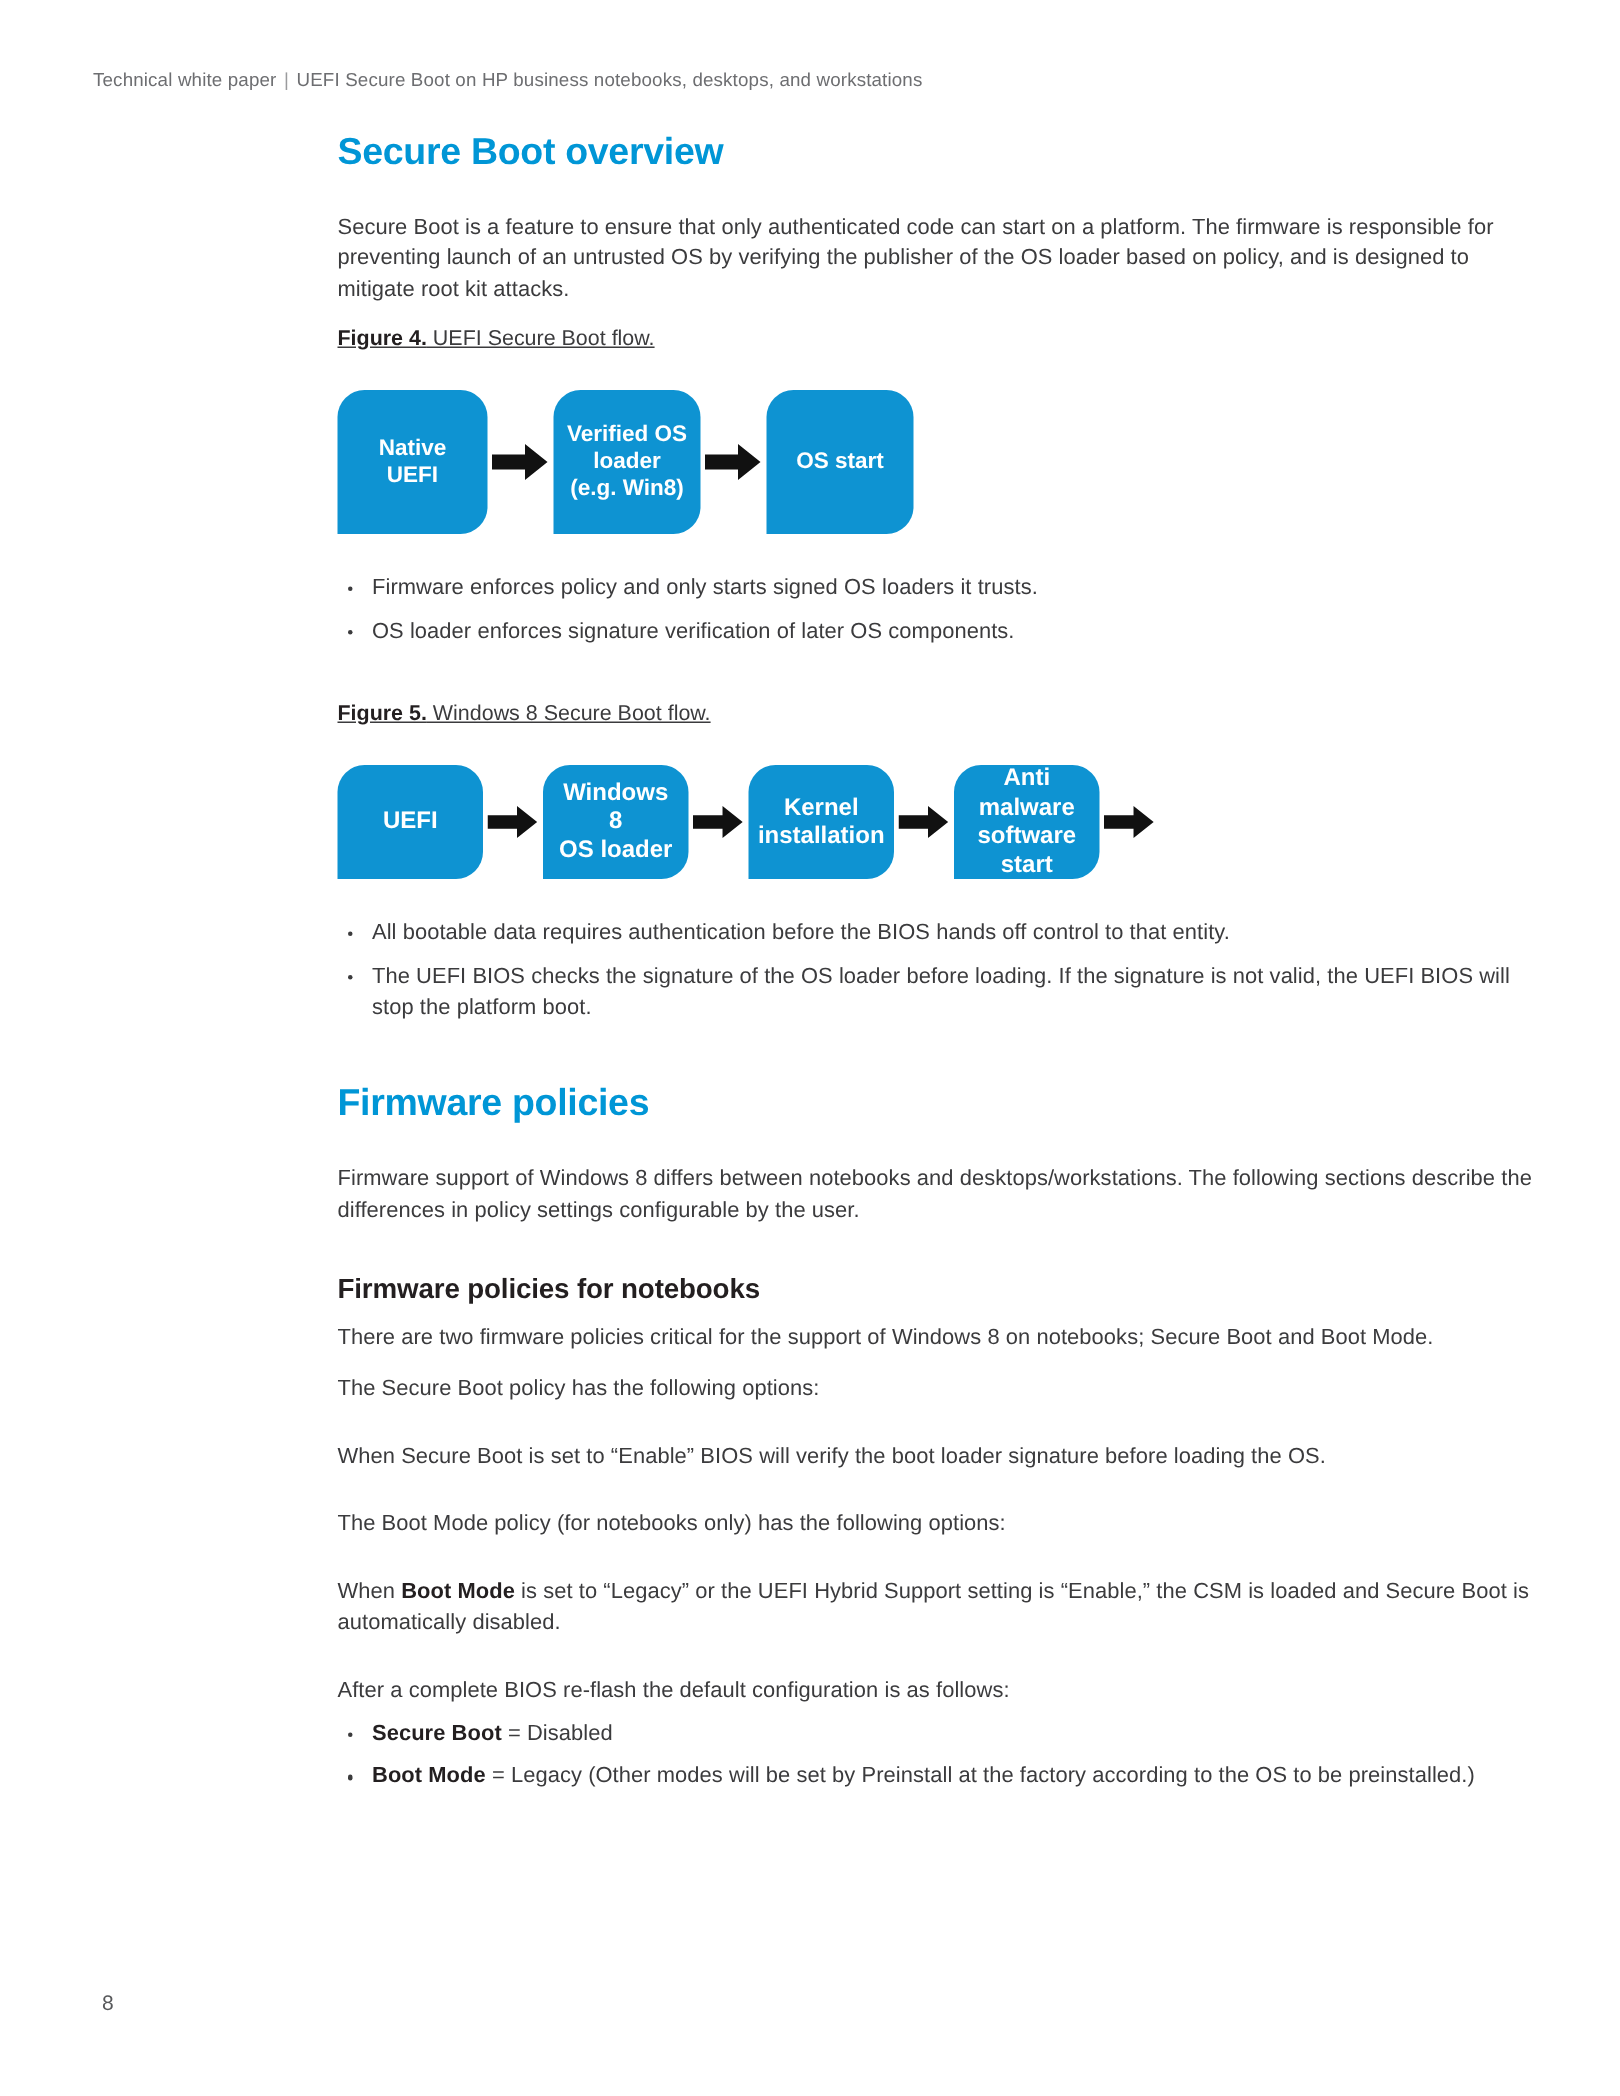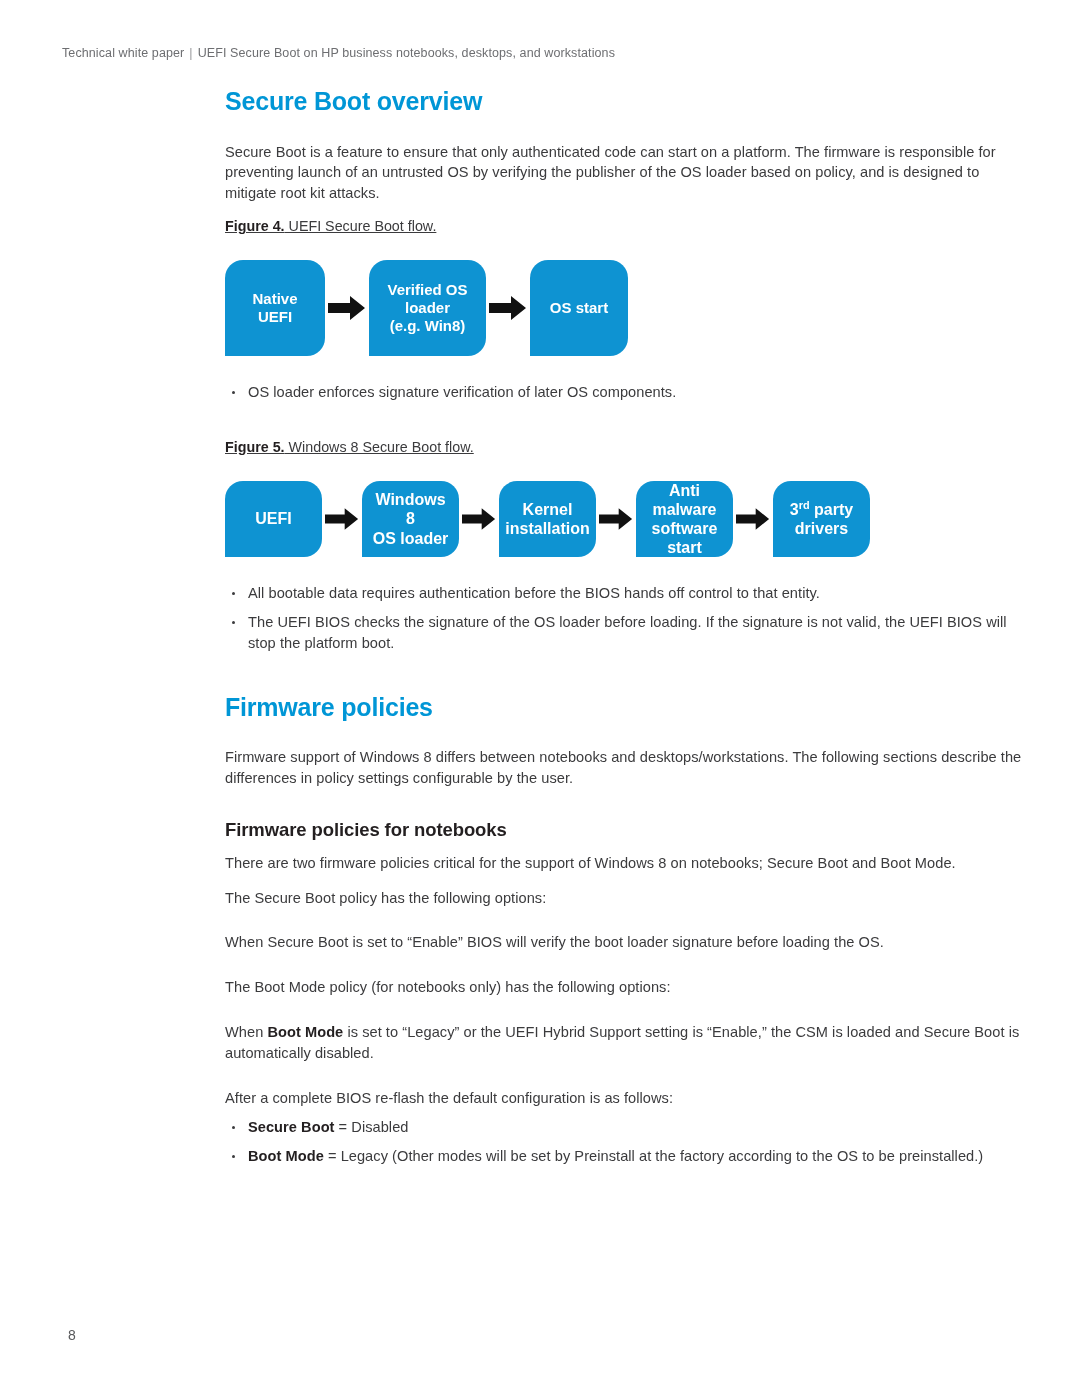--- a/index.html
+++ b/index.html
@@ -135,21 +135,21 @@
     display: flex;
     align-items: center;
     justify-content: center;
     border-radius: 18px 18px 18px 0;
     box-sizing: border-box;
     padding: 6px 8px;
     flex: none;
   }
   .flow.fig4 .flow-box { height: 96px; }
   .flow.fig4 .flow-box.b1 { width: 100px; }
-  .flow.fig4 .flow-box.b2 { width: 117px; }
+  .flow.fig4 .flow-box.b2 { width: 98px; }
   .flow.fig4 .flow-box.b3 { width: 98px; }
   .flow.fig5 .flow-box { height: 76px; width: 97px; font-size: 16px; }
 
   .flow-box .sup {
     font-size: 0.68em;
     vertical-align: super;
     line-height: 0;
   }
 
   .arrow {
@@ -213,20 +213,21 @@
         <svg width="38" height="26" viewBox="0 0 38 26" aria-hidden="true">
           <path d="M0 8 L22 8 L22 1 L37 13 L22 25 L22 18 L0 18 Z" fill="#111111"></path>
         </svg>
       </div>
       <div class="flow-box b3">
         <span>OS start</span>
       </div>
     </div>
 
     <ul class="bullets">
+      <li>Firmware enforces policy and only starts signed OS loaders it trusts.</li>
       <li>OS loader enforces signature verification of later OS components.</li>
     </ul>
 
     <div class="spacer-22"></div>
 
     <div class="fig-caption">
       <span class="lead">Figure 5.</span><span> Windows 8 Secure Boot flow.</span>
     </div>
 
     <div class="flow fig5">
@@ -266,26 +267,20 @@
           <span>malware</span><br>
           <span>software</span><br>
           <span>start</span>
         </span>
       </div>
       <div class="arrow">
         <svg width="34" height="24" viewBox="0 0 38 26" aria-hidden="true">
           <path d="M0 8 L22 8 L22 1 L37 13 L22 25 L22 18 L0 18 Z" fill="#111111"></path>
         </svg>
       </div>
-      <div class="flow-box">
-        <span>
-          <span>3</span><span class="sup">rd</span><span> party</span><br>
-          <span>drivers</span>
-        </span>
-      </div>
     </div>
 
     <ul class="bullets">
       <li>All bootable data requires authentication before the BIOS hands off control to that entity.</li>
       <li>The UEFI BIOS checks the signature of the OS loader before loading. If the signature is not valid, the UEFI BIOS will stop the platform boot.</li>
     </ul>
 
     <h1 class="section-title second">Firmware policies</h1>
 
     <p class="body-text">Firmware support of Windows 8 differs between notebooks and desktops/workstations. The following sections describe the differences in policy settings configurable by the user.</p>

